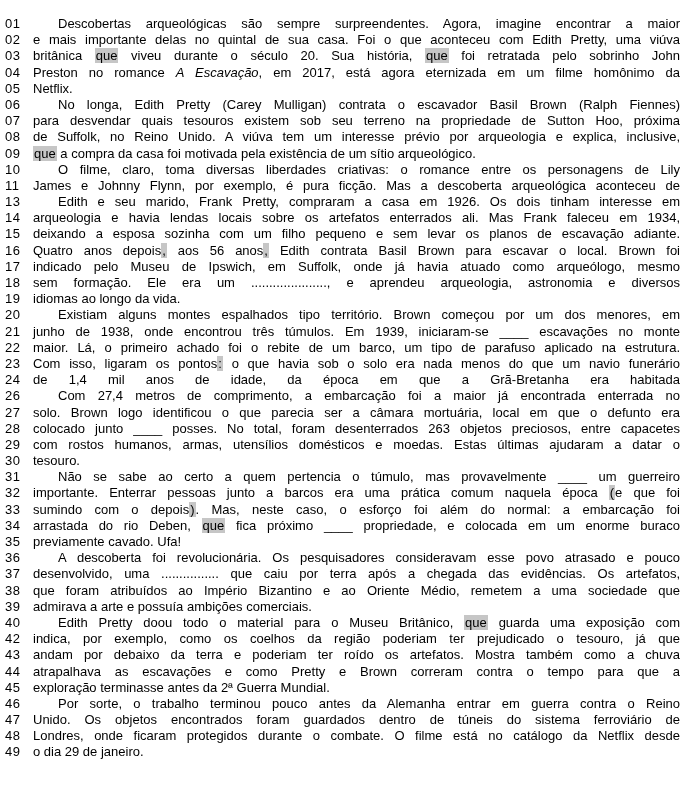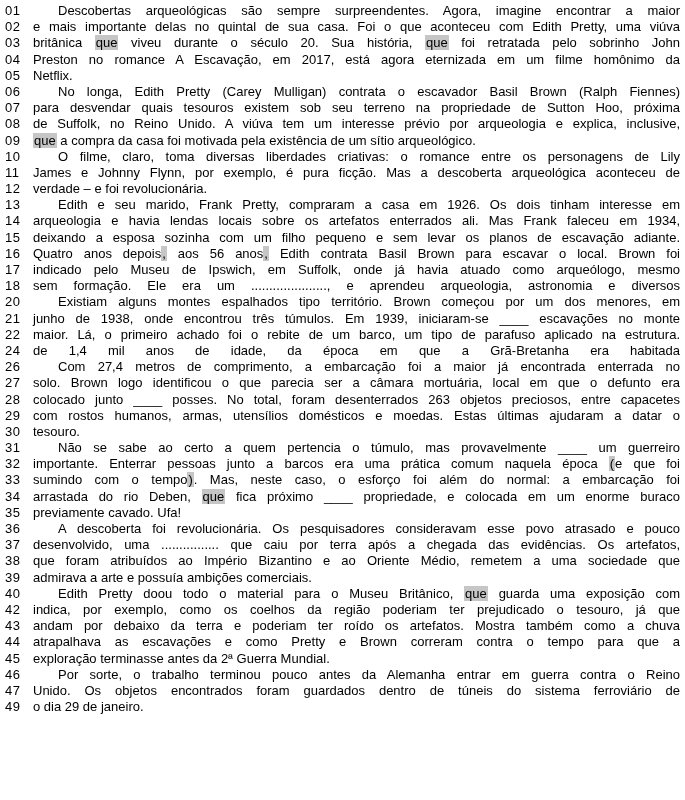--- a/index.html
+++ b/index.html
@@ -9,21 +9,21 @@
   }
   body {
     width: 685px;
     height: 800px;
     overflow: hidden;
     font-family: "Liberation Sans", "DejaVu Sans", sans-serif;
     font-size: 13px;
     color: var(--ink, #000000);
   }
   .page {
-    padding-top: 3px;
+    padding-top: 16px;
     width: 685px;
   }
   .line {
     position: relative;
     padding-left: 33px;
     padding-right: 5px;
     line-height: 16.2px;
     height: 16.2px;
     white-space: nowrap; 
   }
@@ -46,20 +46,21 @@
     left: 5px;
     top: 0;
     letter-spacing: 0.5px;
   }
   .hl {
     font-weight: normal;
     background: var(--hl, #c6c6c6);
     padding: 0 1px;
   }
   .it {
+    font-style: italic;
   }
 </style>
 </head>
 <body>
 
 <div class="page">
   <div id="lines">
       <div class="line indent">
         <span class="num">01</span>
         <span class="txt"><span>Descobertas arqueológicas são sempre surpreendentes. Agora, imagine encontrar a maior</span></span>
@@ -97,24 +98,20 @@
         <span class="txt"><span class="hl">que</span><span> a compra da casa foi motivada pela existência de um sítio arqueológico.</span></span>
       </div>
       <div class="line indent">
         <span class="num">10</span>
         <span class="txt"><span>O filme, claro, toma diversas liberdades criativas: o romance entre os personagens de Lily</span></span>
       </div>
       <div class="line">
         <span class="num">11</span>
         <span class="txt"><span>James e Johnny Flynn, por exemplo, é pura ficção. Mas a descoberta arqueológica aconteceu de</span></span>
       </div>
-      <div class="line last">
-        <span class="num">12</span>
-        <span class="txt"><span>verdade – e foi revolucionária.</span></span>
-      </div>
       <div class="line indent">
         <span class="num">13</span>
         <span class="txt"><span>Edith e seu marido, Frank Pretty, compraram a casa em 1926. Os dois tinham interesse em</span></span>
       </div>
       <div class="line">
         <span class="num">14</span>
         <span class="txt"><span>arqueologia e havia lendas locais sobre os artefatos enterrados ali. Mas Frank faleceu em 1934,</span></span>
       </div>
       <div class="line">
         <span class="num">15</span>
@@ -125,33 +122,41 @@
         <span class="txt"><span>Quatro anos depois</span><span class="hl">,</span><span> aos 56 anos</span><span class="hl">,</span><span> Edith contrata Basil Brown para escavar o local. Brown foi</span></span>
       </div>
       <div class="line">
         <span class="num">17</span>
         <span class="txt"><span>indicado pelo Museu de Ipswich, em Suffolk, onde já havia atuado como arqueólogo, mesmo</span></span>
       </div>
       <div class="line">
         <span class="num">18</span>
         <span class="txt"><span>sem formação. Ele era um ....................., e aprendeu arqueologia, astronomia e diversos</span></span>
       </div>
+      <div class="line last">
+        <span class="num">19</span>
+        <span class="txt"><span>idiomas ao longo da vida.</span></span>
+      </div>
       <div class="line indent">
         <span class="num">20</span>
         <span class="txt"><span>Existiam alguns montes espalhados tipo território. Brown começou por um dos menores, em</span></span>
       </div>
       <div class="line">
         <span class="num">21</span>
         <span class="txt"><span>junho de 1938, onde encontrou três túmulos. Em 1939, iniciaram-se ____ escavações no monte</span></span>
       </div>
       <div class="line">
         <span class="num">22</span>
         <span class="txt"><span>maior. Lá, o primeiro achado foi o rebite de um barco, um tipo de parafuso aplicado na estrutura.</span></span>
       </div>
       <div class="line">
+        <span class="num">23</span>
+        <span class="txt"><span>Com isso, ligaram os pontos</span><span class="hl">:</span><span> o que havia sob o solo era nada menos do que um navio funerário</span></span>
+      </div>
+      <div class="line">
         <span class="num">24</span>
         <span class="txt"><span>de 1,4 mil anos de idade, da época em que a Grã-Bretanha era habitada</span></span>
       </div>
       <div class="line indent">
         <span class="num">26</span>
         <span class="txt"><span>Com 27,4 metros de comprimento, a embarcação foi a maior já encontrada enterrada no</span></span>
       </div>
       <div class="line">
         <span class="num">27</span>
         <span class="txt"><span>solo. Brown logo identificou o que parecia ser a câmara mortuária, local em que o defunto era</span></span>
@@ -171,21 +176,21 @@
       <div class="line indent">
         <span class="num">31</span>
         <span class="txt"><span>Não se sabe ao certo a quem pertencia o túmulo, mas provavelmente ____ um guerreiro</span></span>
       </div>
       <div class="line">
         <span class="num">32</span>
         <span class="txt"><span>importante. Enterrar pessoas junto a barcos era uma prática comum naquela época </span><span class="hl">(</span><span>e que foi</span></span>
       </div>
       <div class="line">
         <span class="num">33</span>
-        <span class="txt"><span>sumindo com o tempo</span><span class="hl">)</span><span>. Mas, neste caso, o esforço foi além do normal:  a embarcação foi</span></span>
+        <span class="txt"><span>sumindo com o depois</span><span class="hl">)</span><span>. Mas, neste caso, o esforço foi além do normal:  a embarcação foi</span></span>
       </div>
       <div class="line">
         <span class="num">34</span>
         <span class="txt"><span>arrastada do rio Deben, </span><span class="hl">que</span><span> fica próximo ____ propriedade, e colocada em um enorme buraco</span></span>
       </div>
       <div class="line last">
         <span class="num">35</span>
         <span class="txt"><span>previamente cavado. Ufa!</span></span>
       </div>
       <div class="line indent">
@@ -224,19 +229,23 @@
         <span class="num">45</span>
         <span class="txt"><span>exploração terminasse antes da 2ª Guerra Mundial.</span></span>
       </div>
       <div class="line indent">
         <span class="num">46</span>
         <span class="txt"><span>Por sorte, o trabalho terminou pouco antes da Alemanha entrar em guerra contra o Reino</span></span>
       </div>
       <div class="line">
         <span class="num">47</span>
         <span class="txt"><span>Unido. Os objetos encontrados foram guardados dentro de túneis do sistema ferroviário de</span></span>
+      </div>
+      <div class="line">
+        <span class="num">48</span>
+        <span class="txt"><span>Londres, onde ficaram protegidos durante o combate. O filme está no catálogo da Netflix desde</span></span>
       </div>
       <div class="line last">
         <span class="num">49</span>
         <span class="txt"><span>o dia 29 de janeiro.</span></span>
       </div>
     </div>
 </div>
 
 </body></html>

